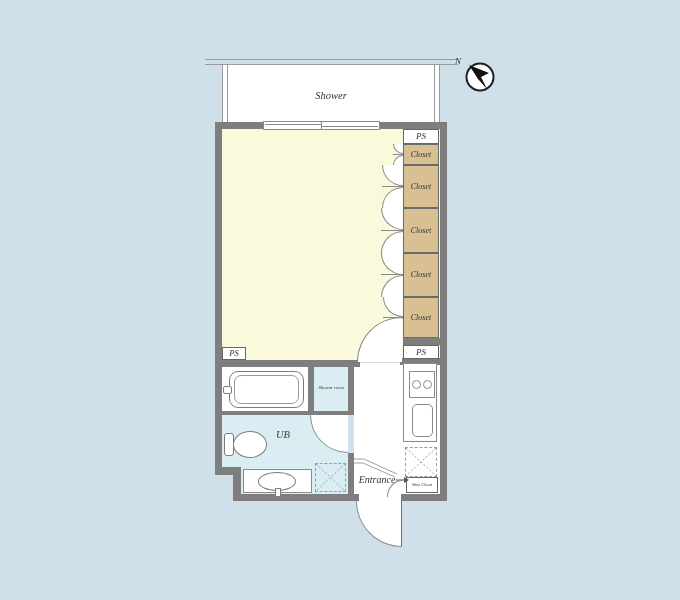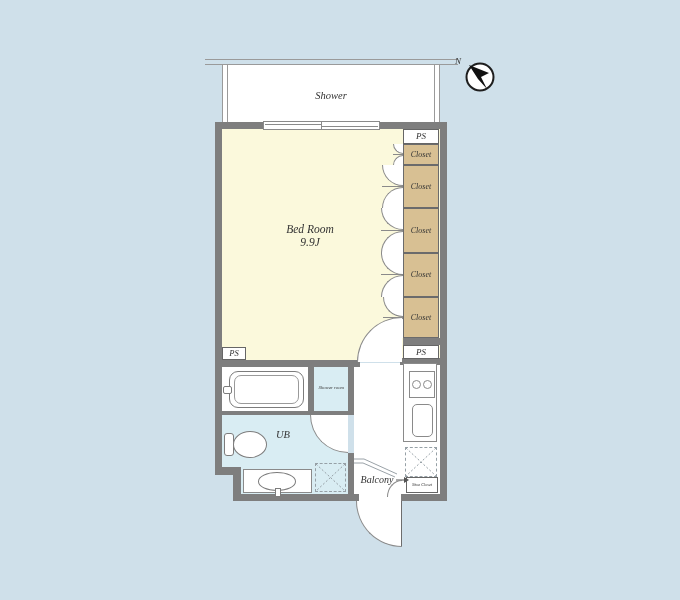--- a/index.html
+++ b/index.html
@@ -95,24 +95,20 @@
   <div class="hline" style="left:381px;top:230px;width:22px"></div>
   <div class="arc arc-bl" style="left:381px;top:253px;width:22px;height:22px"></div>
   <div class="arc arc-tl" style="left:381px;top:275px;width:22px;height:22px"></div>
   <div class="hline" style="left:381px;top:274px;width:22px"></div>
   <div class="arc arc-bl" style="left:383px;top:297px;width:20px;height:20px"></div>
   <div class="arc arc-tl" style="left:383px;top:318px;width:20px;height:20px"></div>
   <div class="hline" style="left:383px;top:317px;width:20px"></div>
 
   <div class="arc arc-tl" style="left:357px;top:317px;width:45px;height:45px;background:#fff"></div>
 
-  <div class="lbl block" style="left:245px;top:223px;width:130px;height:30px;font-size:11.5px">
-    <span style="display:block">Bed Room</span>
-    <span style="display:block">9.9J</span>
-  </div>
 
   <div class="fixture" style="left:229px;top:371px;width:75px;height:37px;border-radius:9px"></div>
   <div class="abs" style="left:234px;top:375px;width:65px;height:29px;border:1px solid #9a9a9a;border-radius:7px"></div>
   <div class="fixture" style="left:223px;top:386px;width:9px;height:8px;border-radius:2px"></div>
 
   <div class="lbl" style="left:311px;top:381px;width:40px;height:14px">
     <span class="tiny">Shower room</span>
   </div>
 
   <div class="arc arc-bl" style="left:310px;top:415px;width:38px;height:38px"></div>
@@ -149,21 +145,21 @@
 
   <div class="box lbl" style="left:406px;top:477px;width:32px;height:16px;border-color:#666">
     <span class="tiny2">Shoe Closet</span>
   </div>
 
   <svg class="abs" style="left:350px;top:455px" width="52" height="26" viewBox="0 0 52 26">
     <polyline points="4,4 14,4 47,19" fill="none" stroke="#9aa2a8" stroke-width="1"></polyline>
     <polyline points="4,8 13,8 45,22" fill="none" stroke="#9aa2a8" stroke-width="1"></polyline>
   </svg>
 
-  <div class="lbl" style="left:347px;top:474px;width:60px;height:12px;font-size:10px">Balcony</div>
+  <div class="lbl" style="left:347px;top:474px;width:60px;height:12px;font-size:10px">Entrance</div>
   <svg class="abs" style="left:396px;top:474px" width="14" height="12" viewBox="0 0 14 12">
     <line x1="0" y1="6" x2="8" y2="6" stroke="#555" stroke-width="1"></line>
     <polygon points="8,3 13,6 8,9" fill="#555"></polygon>
   </svg>
 
   <div class="arc arc-tl" style="left:387px;top:480px;width:15px;height:17px;background:transparent"></div>
 
   <div class="arc arc-bl" style="left:356px;top:501px;width:46px;height:46px;border-right:1px solid #6d6d6d"></div>
 
 </div>

